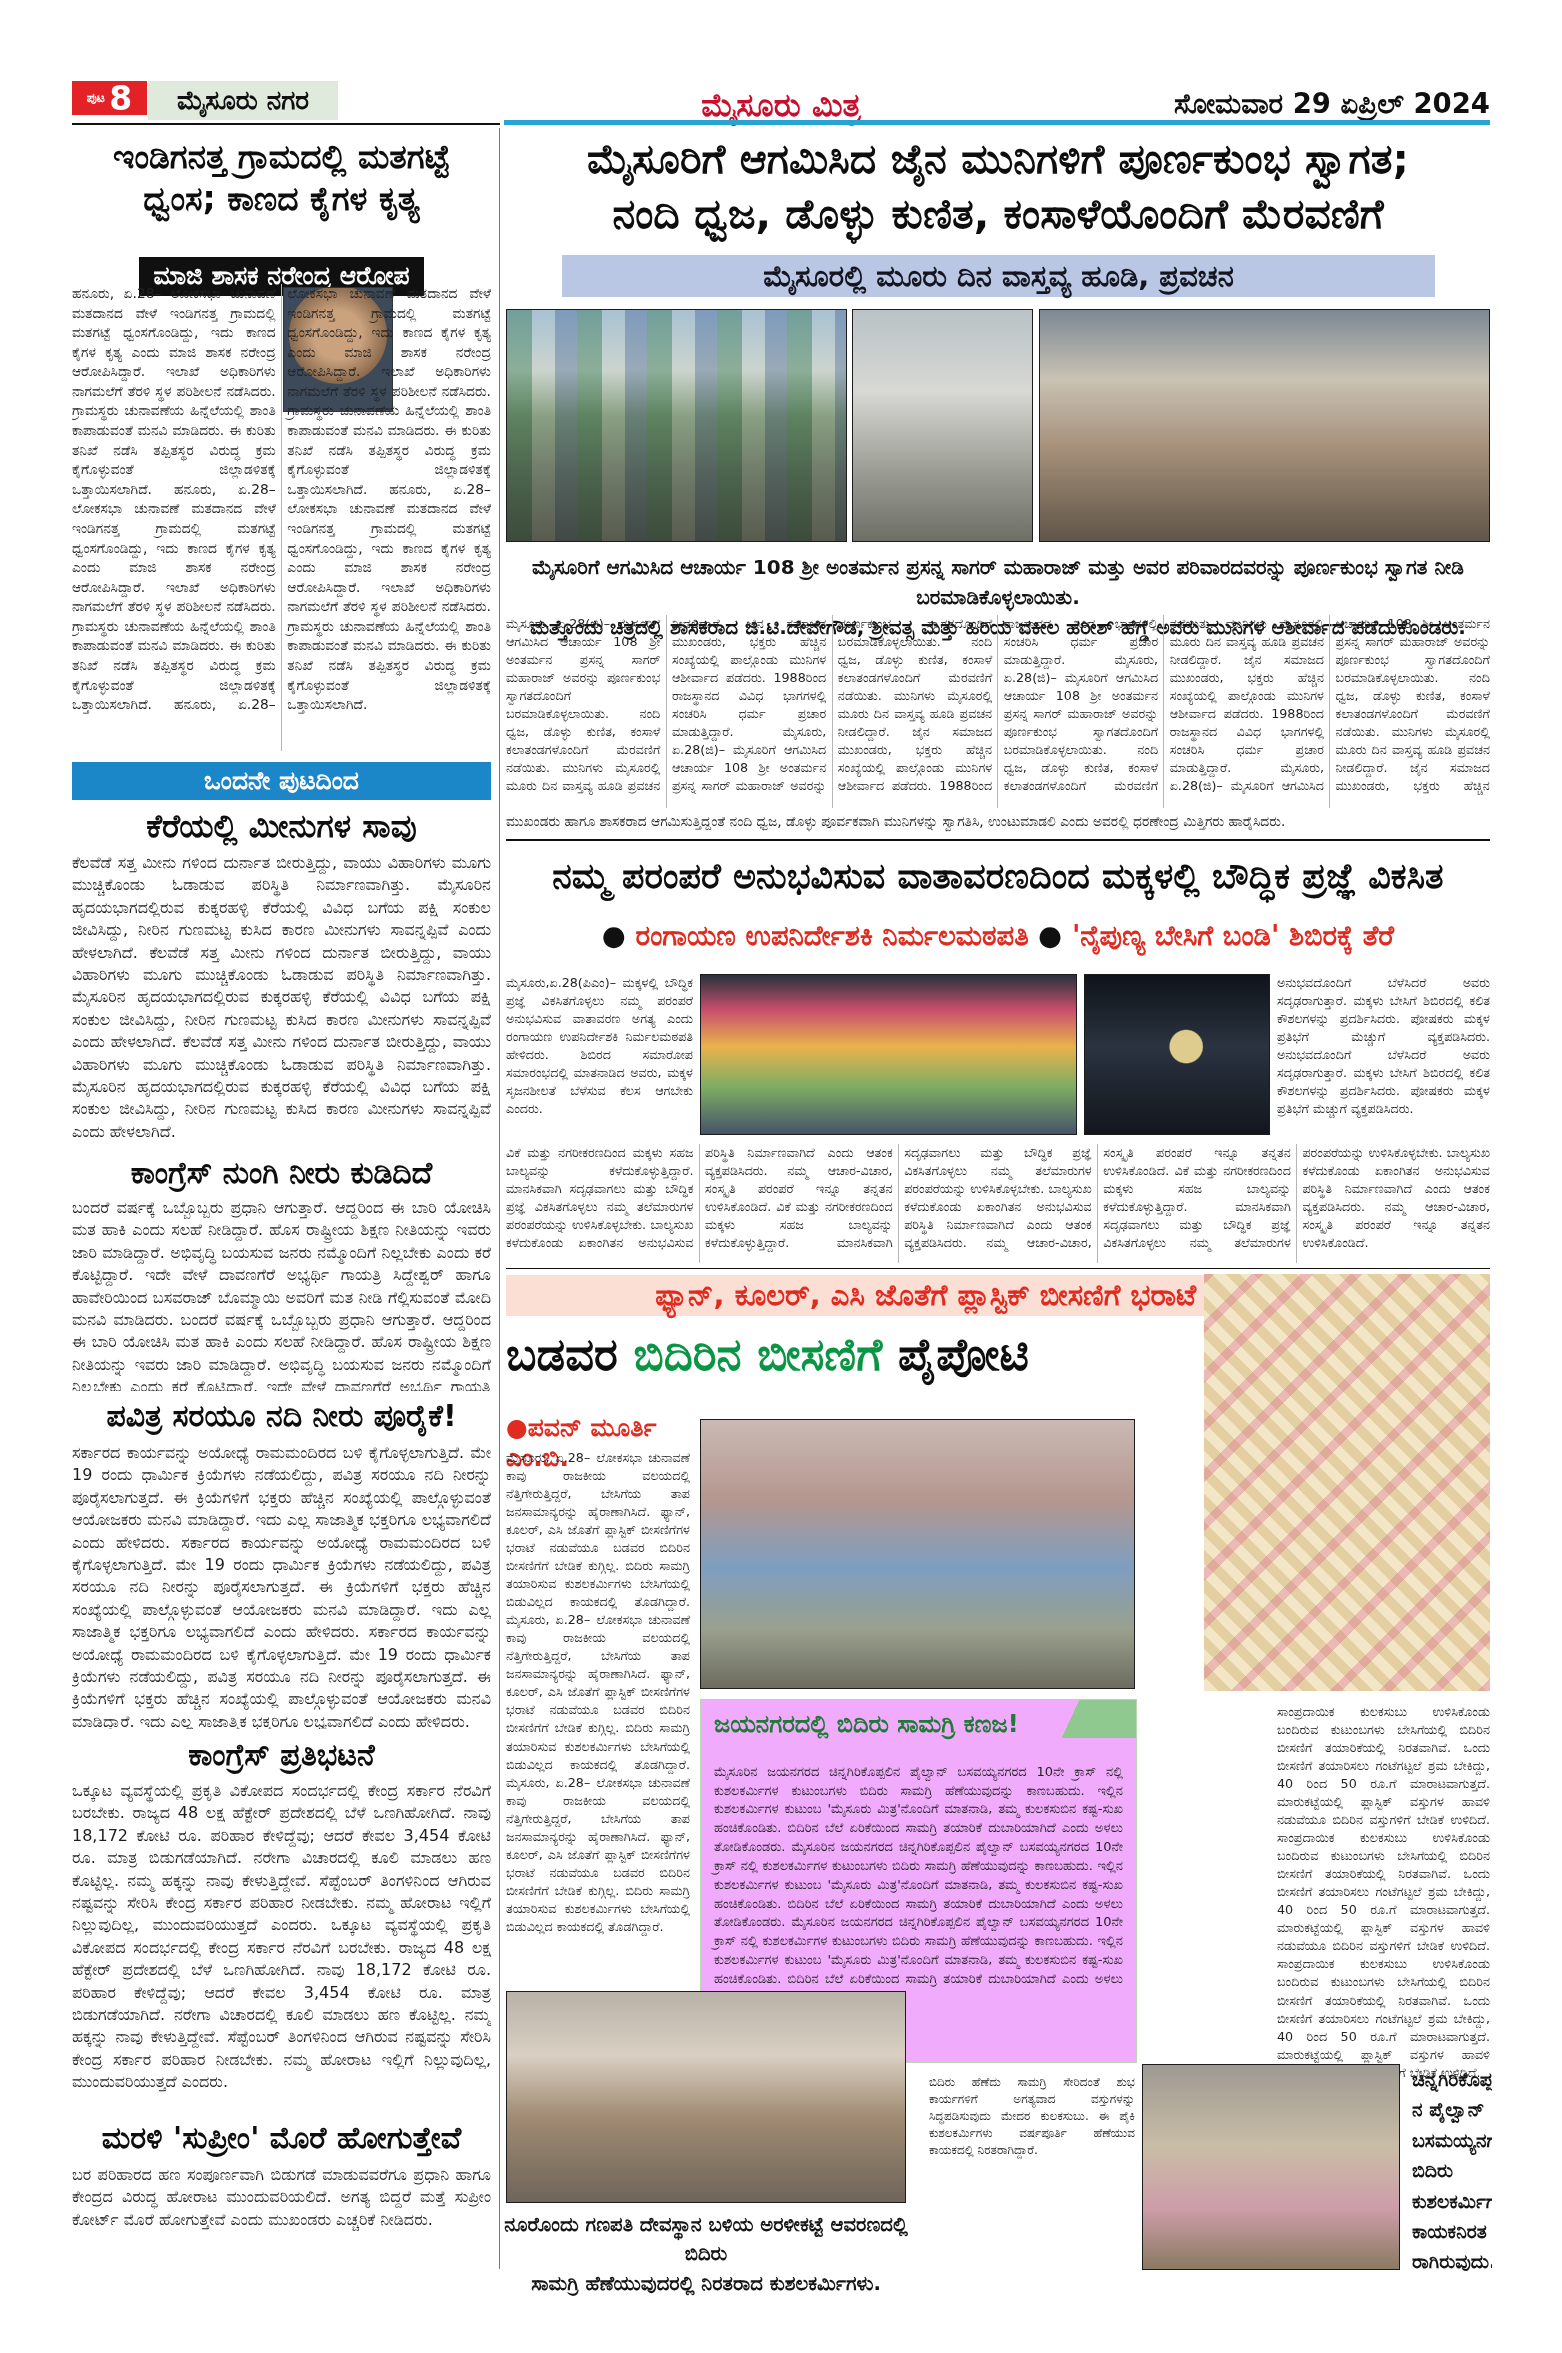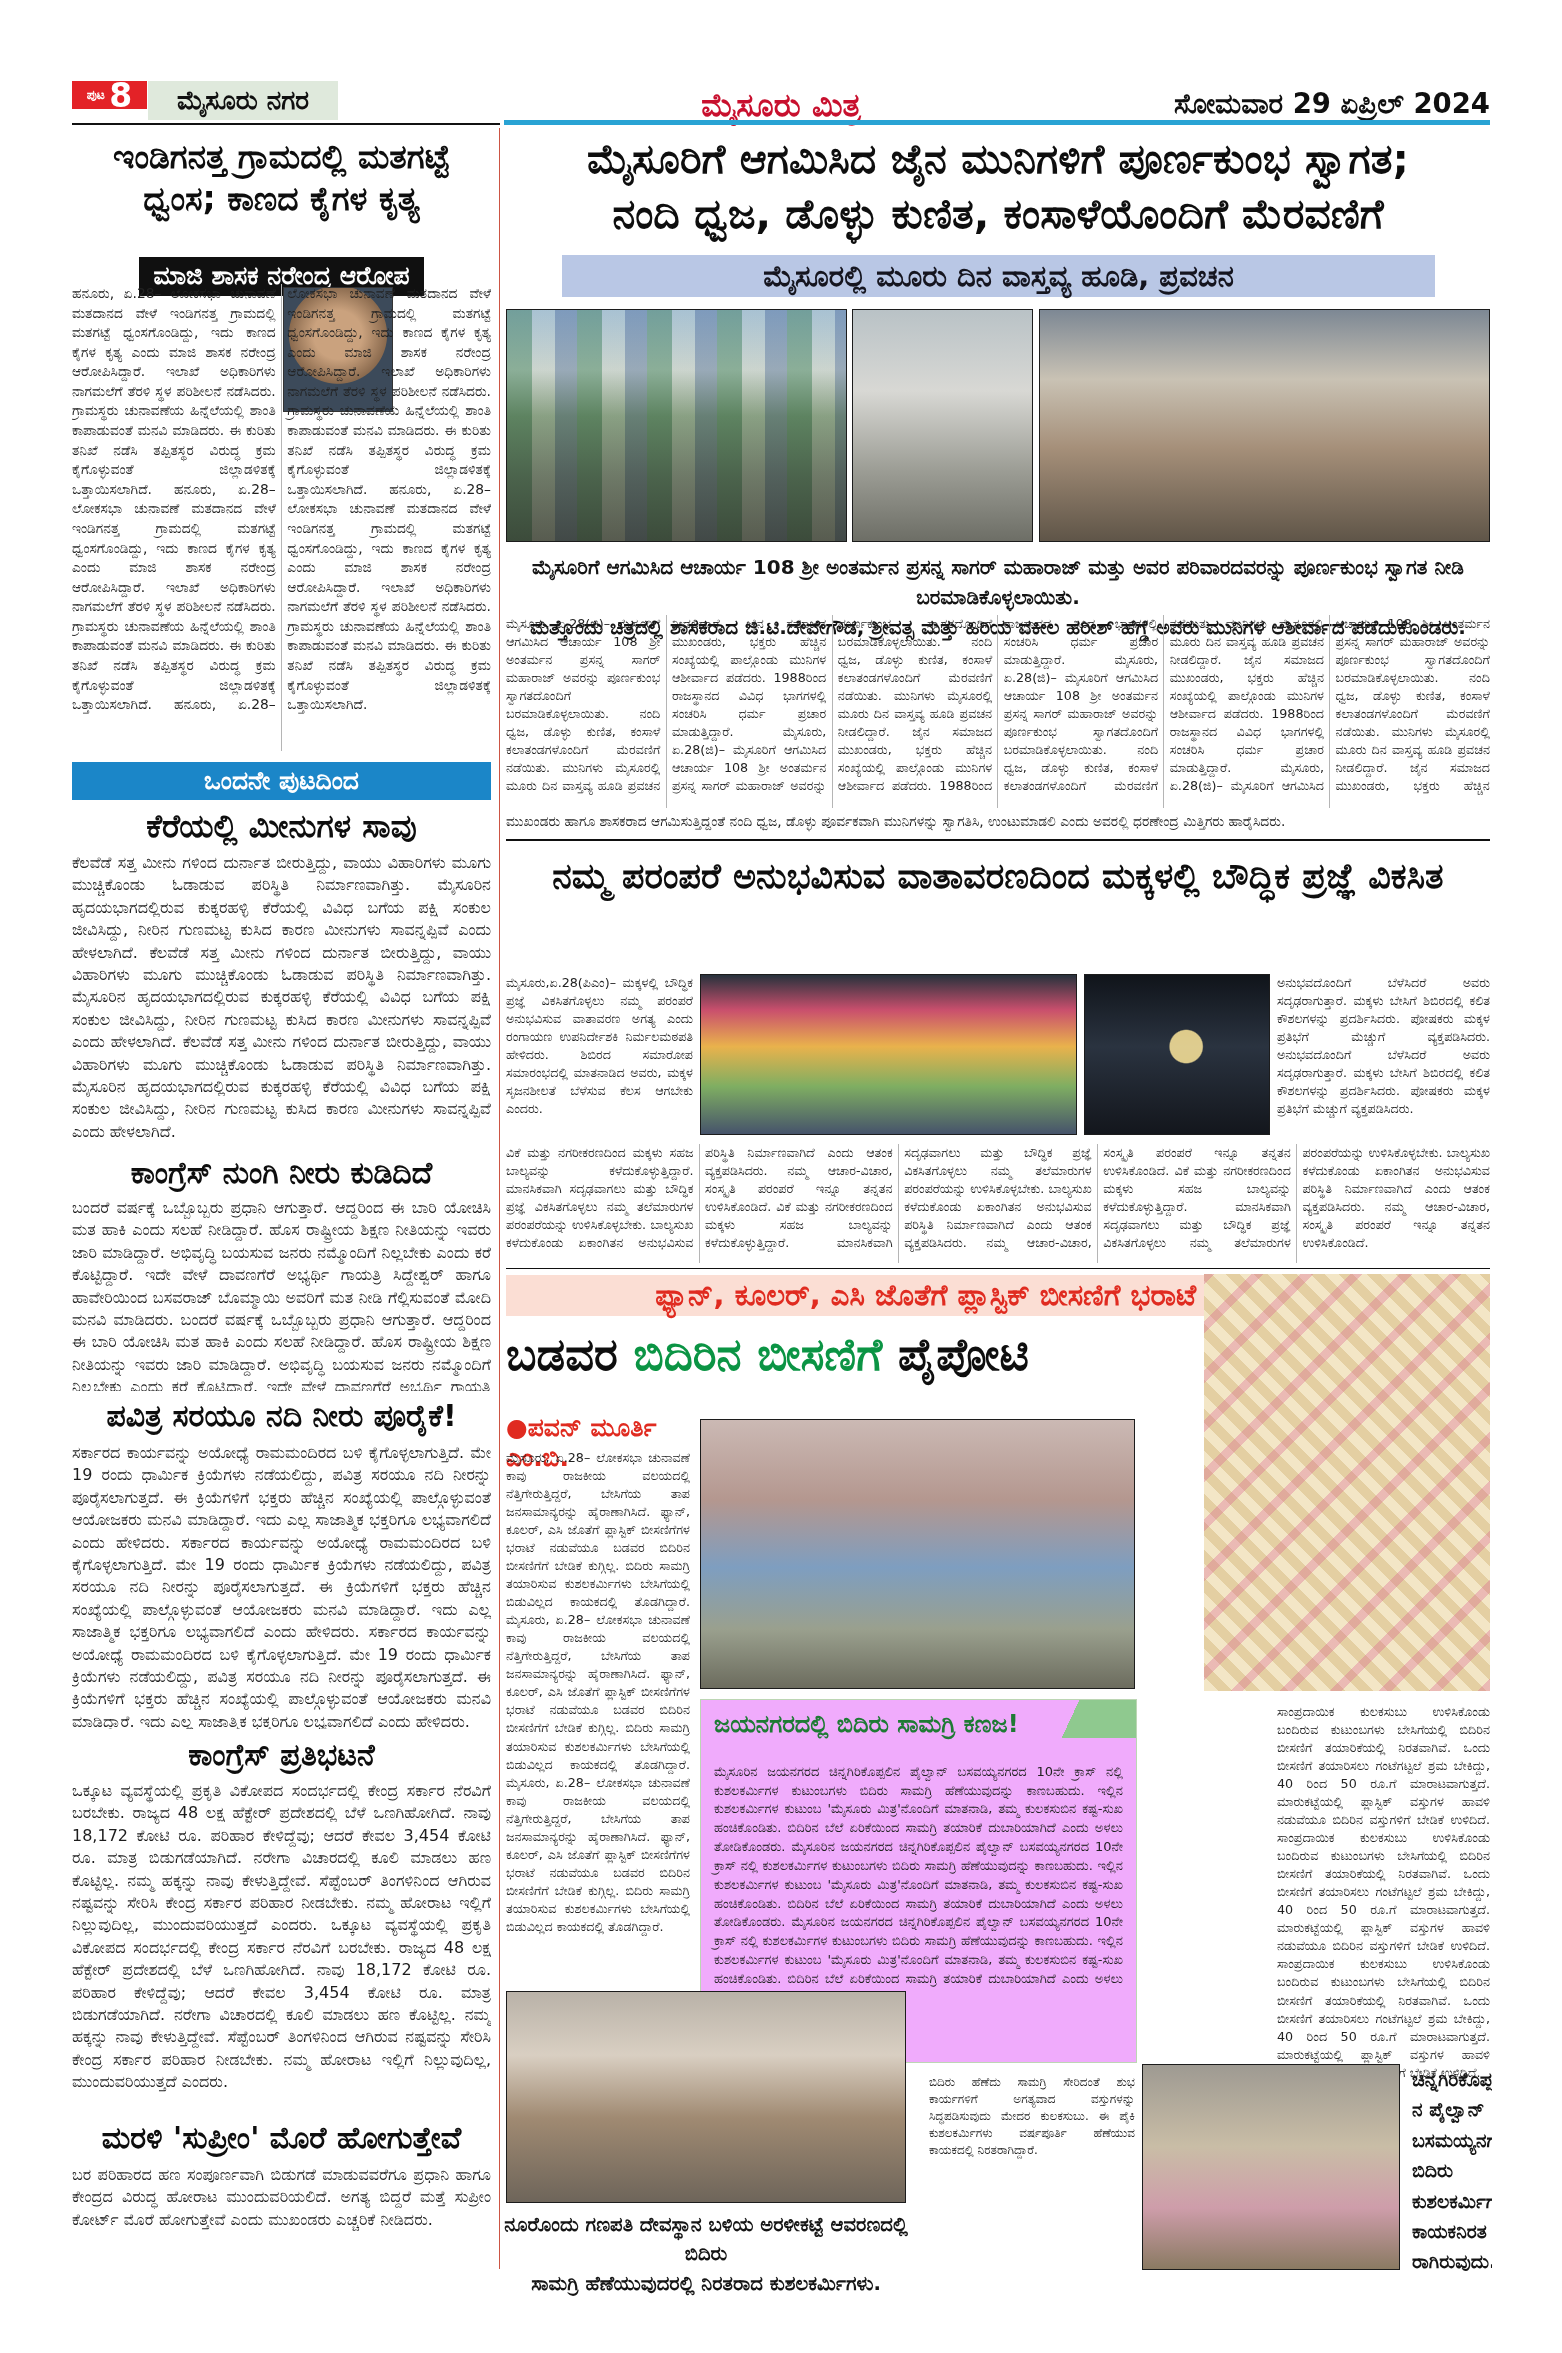--- a/index.html
+++ b/index.html
@@ -63,21 +63,21 @@
      repeating-linear-gradient(-45deg,rgba(216,84,140,.30) 0 8.7px,transparent 8.7px 35px),
      repeating-linear-gradient(45deg,#f3e6c6 0 10px,#e4cfa2 10px 20px);}
   .ph-weaver{background:linear-gradient(180deg,#b9b2a8 0%,#d9cfc2 30%,#a08a72 60%,#6e655a 100%);}
   .ph-baskets{background:linear-gradient(180deg,#9e9a92 0%,#c9bda6 40%,#ce9daa 70%,#8a7a62 100%);}
 </style>
 </head>
 <body>
 
 <div class="page">
 
-  <div class="abs page-num-box" style="left:72px;top:81px;width:75px;height:28px;">
+  <div class="abs page-num-box" style="left:72px;top:81px;width:75px;height:34px;">
     <span class="page-num-label">ಪುಟ</span>
     <span class="page-num">8</span>
   </div>
   <div class="abs section-box" style="left:148px;top:81px;width:190px;height:39px;justify-content:center;">
     <span>ಮೈಸೂರು ನಗರ</span>
   </div>
   <div class="abs paper-name" style="left:600px;top:86px;width:362px;">ಮೈಸೂರು ಮಿತ್ರ</div>
   <div class="abs date-text" style="left:1087px;top:87px;width:403px;">ಸೋಮವಾರ 29 ಏಪ್ರಿಲ್ 2024</div>
   <div class="abs rule-black" style="left:72px;top:123px;width:428px;height:2.2px;"></div>
   <div class="abs rule-cyan" style="left:504px;top:120px;width:986px;height:5px;"></div>
@@ -124,20 +124,24 @@
   <div class="abs caption" style="left:506px;top:552px;width:984px;font-size:20px;">
     <span>ಮೈಸೂರಿಗೆ ಆಗಮಿಸಿದ ಆಚಾರ್ಯ 108 ಶ್ರೀ ಅಂತರ್ಮನ ಪ್ರಸನ್ನ ಸಾಗರ್ ಮಹಾರಾಜ್ ಮತ್ತು ಅವರ ಪರಿವಾರದವರನ್ನು ಪೂರ್ಣಕುಂಭ ಸ್ವಾಗತ ನೀಡಿ ಬರಮಾಡಿಕೊಳ್ಳಲಾಯಿತು.</span><br>
     <span>ಮತ್ತೊಂದು ಚಿತ್ರದಲ್ಲಿ ಶಾಸಕರಾದ ಜಿ.ಟಿ.ದೇವೇಗೌಡ, ಶ್ರೀವತ್ಸ ಮತ್ತು ಹಿರಿಯ ವಕೀಲ ಹರೀಶ್ ಹೆಗ್ಡೆ ಅವರು ಮುನಿಗಳ ಆಶೀರ್ವಾದ ಪಡೆದುಕೊಂಡರು.</span>
   </div>
 
   <div class="abs body-text cols6" style="left:506px;top:615px;width:984px;height:193px;">ಮೈಸೂರು, ಏ.28(ಜಿ)– ಮೈಸೂರಿಗೆ ಆಗಮಿಸಿದ ಆಚಾರ್ಯ 108 ಶ್ರೀ ಅಂತರ್ಮನ ಪ್ರಸನ್ನ ಸಾಗರ್ ಮಹಾರಾಜ್ ಅವರನ್ನು ಪೂರ್ಣಕುಂಭ ಸ್ವಾಗತದೊಂದಿಗೆ ಬರಮಾಡಿಕೊಳ್ಳಲಾಯಿತು. ನಂದಿ ಧ್ವಜ, ಡೊಳ್ಳು ಕುಣಿತ, ಕಂಸಾಳೆ ಕಲಾತಂಡಗಳೊಂದಿಗೆ ಮೆರವಣಿಗೆ ನಡೆಯಿತು. ಮುನಿಗಳು ಮೈಸೂರಲ್ಲಿ ಮೂರು ದಿನ ವಾಸ್ತವ್ಯ ಹೂಡಿ ಪ್ರವಚನ ನೀಡಲಿದ್ದಾರೆ. ಜೈನ ಸಮಾಜದ ಮುಖಂಡರು, ಭಕ್ತರು ಹೆಚ್ಚಿನ ಸಂಖ್ಯೆಯಲ್ಲಿ ಪಾಲ್ಗೊಂಡು ಮುನಿಗಳ ಆಶೀರ್ವಾದ ಪಡೆದರು. 1988ರಿಂದ ರಾಜಸ್ಥಾನದ ವಿವಿಧ ಭಾಗಗಳಲ್ಲಿ ಸಂಚರಿಸಿ ಧರ್ಮ ಪ್ರಚಾರ ಮಾಡುತ್ತಿದ್ದಾರೆ. ಮೈಸೂರು, ಏ.28(ಜಿ)– ಮೈಸೂರಿಗೆ ಆಗಮಿಸಿದ ಆಚಾರ್ಯ 108 ಶ್ರೀ ಅಂತರ್ಮನ ಪ್ರಸನ್ನ ಸಾಗರ್ ಮಹಾರಾಜ್ ಅವರನ್ನು ಪೂರ್ಣಕುಂಭ ಸ್ವಾಗತದೊಂದಿಗೆ ಬರಮಾಡಿಕೊಳ್ಳಲಾಯಿತು. ನಂದಿ ಧ್ವಜ, ಡೊಳ್ಳು ಕುಣಿತ, ಕಂಸಾಳೆ ಕಲಾತಂಡಗಳೊಂದಿಗೆ ಮೆರವಣಿಗೆ ನಡೆಯಿತು. ಮುನಿಗಳು ಮೈಸೂರಲ್ಲಿ ಮೂರು ದಿನ ವಾಸ್ತವ್ಯ ಹೂಡಿ ಪ್ರವಚನ ನೀಡಲಿದ್ದಾರೆ. ಜೈನ ಸಮಾಜದ ಮುಖಂಡರು, ಭಕ್ತರು ಹೆಚ್ಚಿನ ಸಂಖ್ಯೆಯಲ್ಲಿ ಪಾಲ್ಗೊಂಡು ಮುನಿಗಳ ಆಶೀರ್ವಾದ ಪಡೆದರು. 1988ರಿಂದ ರಾಜಸ್ಥಾನದ ವಿವಿಧ ಭಾಗಗಳಲ್ಲಿ ಸಂಚರಿಸಿ ಧರ್ಮ ಪ್ರಚಾರ ಮಾಡುತ್ತಿದ್ದಾರೆ. ಮೈಸೂರು, ಏ.28(ಜಿ)– ಮೈಸೂರಿಗೆ ಆಗಮಿಸಿದ ಆಚಾರ್ಯ 108 ಶ್ರೀ ಅಂತರ್ಮನ ಪ್ರಸನ್ನ ಸಾಗರ್ ಮಹಾರಾಜ್ ಅವರನ್ನು ಪೂರ್ಣಕುಂಭ ಸ್ವಾಗತದೊಂದಿಗೆ ಬರಮಾಡಿಕೊಳ್ಳಲಾಯಿತು. ನಂದಿ ಧ್ವಜ, ಡೊಳ್ಳು ಕುಣಿತ, ಕಂಸಾಳೆ ಕಲಾತಂಡಗಳೊಂದಿಗೆ ಮೆರವಣಿಗೆ ನಡೆಯಿತು. ಮುನಿಗಳು ಮೈಸೂರಲ್ಲಿ ಮೂರು ದಿನ ವಾಸ್ತವ್ಯ ಹೂಡಿ ಪ್ರವಚನ ನೀಡಲಿದ್ದಾರೆ. ಜೈನ ಸಮಾಜದ ಮುಖಂಡರು, ಭಕ್ತರು ಹೆಚ್ಚಿನ ಸಂಖ್ಯೆಯಲ್ಲಿ ಪಾಲ್ಗೊಂಡು ಮುನಿಗಳ ಆಶೀರ್ವಾದ ಪಡೆದರು. 1988ರಿಂದ ರಾಜಸ್ಥಾನದ ವಿವಿಧ ಭಾಗಗಳಲ್ಲಿ ಸಂಚರಿಸಿ ಧರ್ಮ ಪ್ರಚಾರ ಮಾಡುತ್ತಿದ್ದಾರೆ. ಮೈಸೂರು, ಏ.28(ಜಿ)– ಮೈಸೂರಿಗೆ ಆಗಮಿಸಿದ ಆಚಾರ್ಯ 108 ಶ್ರೀ ಅಂತರ್ಮನ ಪ್ರಸನ್ನ ಸಾಗರ್ ಮಹಾರಾಜ್ ಅವರನ್ನು ಪೂರ್ಣಕುಂಭ ಸ್ವಾಗತದೊಂದಿಗೆ ಬರಮಾಡಿಕೊಳ್ಳಲಾಯಿತು. ನಂದಿ ಧ್ವಜ, ಡೊಳ್ಳು ಕುಣಿತ, ಕಂಸಾಳೆ ಕಲಾತಂಡಗಳೊಂದಿಗೆ ಮೆರವಣಿಗೆ ನಡೆಯಿತು. ಮುನಿಗಳು ಮೈಸೂರಲ್ಲಿ ಮೂರು ದಿನ ವಾಸ್ತವ್ಯ ಹೂಡಿ ಪ್ರವಚನ ನೀಡಲಿದ್ದಾರೆ. ಜೈನ ಸಮಾಜದ ಮುಖಂಡರು, ಭಕ್ತರು ಹೆಚ್ಚಿನ ಸಂಖ್ಯೆಯಲ್ಲಿ ಪಾಲ್ಗೊಂಡು ಮುನಿಗಳ ಆಶೀರ್ವಾದ ಪಡೆದರು. 1988ರಿಂದ ರಾಜಸ್ಥಾನದ ವಿವಿಧ ಭಾಗಗಳಲ್ಲಿ ಸಂಚರಿಸಿ ಧರ್ಮ ಪ್ರಚಾರ ಮಾಡುತ್ತಿದ್ದಾರೆ. ಮೈಸೂರು, ಏ.28(ಜಿ)– ಮೈಸೂರಿಗೆ ಆಗಮಿಸಿದ ಆಚಾರ್ಯ 108 ಶ್ರೀ ಅಂತರ್ಮನ ಪ್ರಸನ್ನ ಸಾಗರ್ ಮಹಾರಾಜ್ ಅವರನ್ನು ಪೂರ್ಣಕುಂಭ ಸ್ವಾಗತದೊಂದಿಗೆ ಬರಮಾಡಿಕೊಳ್ಳಲಾಯಿತು. ನಂದಿ ಧ್ವಜ, ಡೊಳ್ಳು ಕುಣಿತ, ಕಂಸಾಳೆ ಕಲಾತಂಡಗಳೊಂದಿಗೆ ಮೆರವಣಿಗೆ ನಡೆಯಿತು. ಮುನಿಗಳು ಮೈಸೂರಲ್ಲಿ ಮೂರು ದಿನ ವಾಸ್ತವ್ಯ ಹೂಡಿ ಪ್ರವಚನ ನೀಡಲಿದ್ದಾರೆ. ಜೈನ ಸಮಾಜದ ಮುಖಂಡರು, ಭಕ್ತರು ಹೆಚ್ಚಿನ ಸಂಖ್ಯೆಯಲ್ಲಿ ಪಾಲ್ಗೊಂಡು ಮುನಿಗಳ ಆಶೀರ್ವಾದ ಪಡೆದರು. 1988ರಿಂದ ರಾಜಸ್ಥಾನದ ವಿವಿಧ ಭಾಗಗಳಲ್ಲಿ ಸಂಚರಿಸಿ ಧರ್ಮ ಪ್ರಚಾರ ಮಾಡುತ್ತಿದ್ದಾರೆ.</div>
   <div class="abs body-text" style="left:506px;top:812px;width:984px;height:22px;font-size:13.8px;text-align:left;">ಮುಖಂಡರು ಹಾಗೂ ಶಾಸಕರಾದ ಆಗಮಿಸುತ್ತಿದ್ದಂತೆ ನಂದಿ ಧ್ವಜ, ಡೊಳ್ಳು ಪೂರ್ವಕವಾಗಿ ಮುನಿಗಳನ್ನು ಸ್ವಾಗತಿಸಿ, ಉಂಟುಮಾಡಲಿ ಎಂದು ಅವರಲ್ಲಿ ಧರಣೇಂದ್ರ ಮಿತ್ತಿಗರು ಹಾರೈಸಿದರು.</div>
   <div class="abs rule-black" style="left:506px;top:839px;width:984px;height:2.2px;"></div>
 
   <div class="abs headline" style="left:506px;top:854px;width:984px;font-size:35px;">ನಮ್ಮ ಪರಂಪರೆ ಅನುಭವಿಸುವ ವಾತಾವರಣದಿಂದ ಮಕ್ಕಳಲ್ಲಿ ಬೌದ್ಧಿಕ ಪ್ರಜ್ಞೆ ವಿಕಸಿತ</div>
+  <div class="abs bullets-line" style="left:506px;top:919px;width:984px;">
+    <span class="dot">● </span><span>ರಂಗಾಯಣ ಉಪನಿರ್ದೇಶಕಿ ನಿರ್ಮಲಮಠಪತಿ</span>
+    <span class="dot"> ● </span><span>'ನೈಪುಣ್ಯ ಬೇಸಿಗೆ ಬಂಡಿ' ಶಿಬಿರಕ್ಕೆ ತೆರೆ</span>
+  </div>
 
   <div class="abs body-text" style="left:506px;top:974px;width:187px;height:162px;">ಮೈಸೂರು,ಏ.28(ಪಿಎಂ)– ಮಕ್ಕಳಲ್ಲಿ ಬೌದ್ಧಿಕ ಪ್ರಜ್ಞೆ ವಿಕಸಿತಗೊಳ್ಳಲು ನಮ್ಮ ಪರಂಪರೆ ಅನುಭವಿಸುವ ವಾತಾವರಣ ಅಗತ್ಯ ಎಂದು ರಂಗಾಯಣ ಉಪನಿರ್ದೇಶಕಿ ನಿರ್ಮಲಮಠಪತಿ ಹೇಳಿದರು. ಶಿಬಿರದ ಸಮಾರೋಪ ಸಮಾರಂಭದಲ್ಲಿ ಮಾತನಾಡಿದ ಅವರು, ಮಕ್ಕಳ ಸೃಜನಶೀಲತೆ ಬೆಳೆಸುವ ಕೆಲಸ ಆಗಬೇಕು ಎಂದರು.</div>
   <div class="abs ph ph-stage-color" style="left:700px;top:974px;width:377px;height:161px;"></div>
   <div class="abs ph ph-stage-dark" style="left:1084px;top:974px;width:186px;height:161px;"></div>
   <div class="abs body-text" style="left:1277px;top:974px;width:213px;height:162px;">ಅನುಭವದೊಂದಿಗೆ ಬೆಳೆಸಿದರೆ ಅವರು ಸದೃಢರಾಗುತ್ತಾರೆ. ಮಕ್ಕಳು ಬೇಸಿಗೆ ಶಿಬಿರದಲ್ಲಿ ಕಲಿತ ಕೌಶಲಗಳನ್ನು ಪ್ರದರ್ಶಿಸಿದರು. ಪೋಷಕರು ಮಕ್ಕಳ ಪ್ರತಿಭೆಗೆ ಮೆಚ್ಚುಗೆ ವ್ಯಕ್ತಪಡಿಸಿದರು. ಅನುಭವದೊಂದಿಗೆ ಬೆಳೆಸಿದರೆ ಅವರು ಸದೃಢರಾಗುತ್ತಾರೆ. ಮಕ್ಕಳು ಬೇಸಿಗೆ ಶಿಬಿರದಲ್ಲಿ ಕಲಿತ ಕೌಶಲಗಳನ್ನು ಪ್ರದರ್ಶಿಸಿದರು. ಪೋಷಕರು ಮಕ್ಕಳ ಪ್ರತಿಭೆಗೆ ಮೆಚ್ಚುಗೆ ವ್ಯಕ್ತಪಡಿಸಿದರು.</div>
   <div class="abs body-text cols5" style="left:506px;top:1144px;width:984px;height:119px;">ವಿಕೆ ಮತ್ತು ನಗರೀಕರಣದಿಂದ ಮಕ್ಕಳು ಸಹಜ ಬಾಲ್ಯವನ್ನು ಕಳೆದುಕೊಳ್ಳುತ್ತಿದ್ದಾರೆ. ಮಾನಸಿಕವಾಗಿ ಸದೃಢವಾಗಲು ಮತ್ತು ಬೌದ್ಧಿಕ ಪ್ರಜ್ಞೆ ವಿಕಸಿತಗೊಳ್ಳಲು ನಮ್ಮ ತಲೆಮಾರುಗಳ ಪರಂಪರೆಯನ್ನು ಉಳಿಸಿಕೊಳ್ಳಬೇಕು. ಬಾಲ್ಯಸುಖ ಕಳೆದುಕೊಂಡು ಏಕಾಂಗಿತನ ಅನುಭವಿಸುವ ಪರಿಸ್ಥಿತಿ ನಿರ್ಮಾಣವಾಗಿದೆ ಎಂದು ಆತಂಕ ವ್ಯಕ್ತಪಡಿಸಿದರು. ನಮ್ಮ ಆಚಾರ-ವಿಚಾರ, ಸಂಸ್ಕೃತಿ ಪರಂಪರೆ ಇನ್ನೂ ತನ್ನತನ ಉಳಿಸಿಕೊಂಡಿದೆ. ವಿಕೆ ಮತ್ತು ನಗರೀಕರಣದಿಂದ ಮಕ್ಕಳು ಸಹಜ ಬಾಲ್ಯವನ್ನು ಕಳೆದುಕೊಳ್ಳುತ್ತಿದ್ದಾರೆ. ಮಾನಸಿಕವಾಗಿ ಸದೃಢವಾಗಲು ಮತ್ತು ಬೌದ್ಧಿಕ ಪ್ರಜ್ಞೆ ವಿಕಸಿತಗೊಳ್ಳಲು ನಮ್ಮ ತಲೆಮಾರುಗಳ ಪರಂಪರೆಯನ್ನು ಉಳಿಸಿಕೊಳ್ಳಬೇಕು. ಬಾಲ್ಯಸುಖ ಕಳೆದುಕೊಂಡು ಏಕಾಂಗಿತನ ಅನುಭವಿಸುವ ಪರಿಸ್ಥಿತಿ ನಿರ್ಮಾಣವಾಗಿದೆ ಎಂದು ಆತಂಕ ವ್ಯಕ್ತಪಡಿಸಿದರು. ನಮ್ಮ ಆಚಾರ-ವಿಚಾರ, ಸಂಸ್ಕೃತಿ ಪರಂಪರೆ ಇನ್ನೂ ತನ್ನತನ ಉಳಿಸಿಕೊಂಡಿದೆ. ವಿಕೆ ಮತ್ತು ನಗರೀಕರಣದಿಂದ ಮಕ್ಕಳು ಸಹಜ ಬಾಲ್ಯವನ್ನು ಕಳೆದುಕೊಳ್ಳುತ್ತಿದ್ದಾರೆ. ಮಾನಸಿಕವಾಗಿ ಸದೃಢವಾಗಲು ಮತ್ತು ಬೌದ್ಧಿಕ ಪ್ರಜ್ಞೆ ವಿಕಸಿತಗೊಳ್ಳಲು ನಮ್ಮ ತಲೆಮಾರುಗಳ ಪರಂಪರೆಯನ್ನು ಉಳಿಸಿಕೊಳ್ಳಬೇಕು. ಬಾಲ್ಯಸುಖ ಕಳೆದುಕೊಂಡು ಏಕಾಂಗಿತನ ಅನುಭವಿಸುವ ಪರಿಸ್ಥಿತಿ ನಿರ್ಮಾಣವಾಗಿದೆ ಎಂದು ಆತಂಕ ವ್ಯಕ್ತಪಡಿಸಿದರು. ನಮ್ಮ ಆಚಾರ-ವಿಚಾರ, ಸಂಸ್ಕೃತಿ ಪರಂಪರೆ ಇನ್ನೂ ತನ್ನತನ ಉಳಿಸಿಕೊಂಡಿದೆ.</div>
   <div class="abs rule-black" style="left:506px;top:1268px;width:984px;height:1.4px;"></div>
 
   <div class="abs strap-pink" style="left:506px;top:1275px;width:913px;height:41px;">
     <span>ಫ್ಯಾನ್, ಕೂಲರ್, ಎಸಿ ಜೊತೆಗೆ ಪ್ಲಾಸ್ಟಿಕ್ ಬೀಸಣಿಗೆ ಭರಾಟೆ ನಡುವೆ</span>

